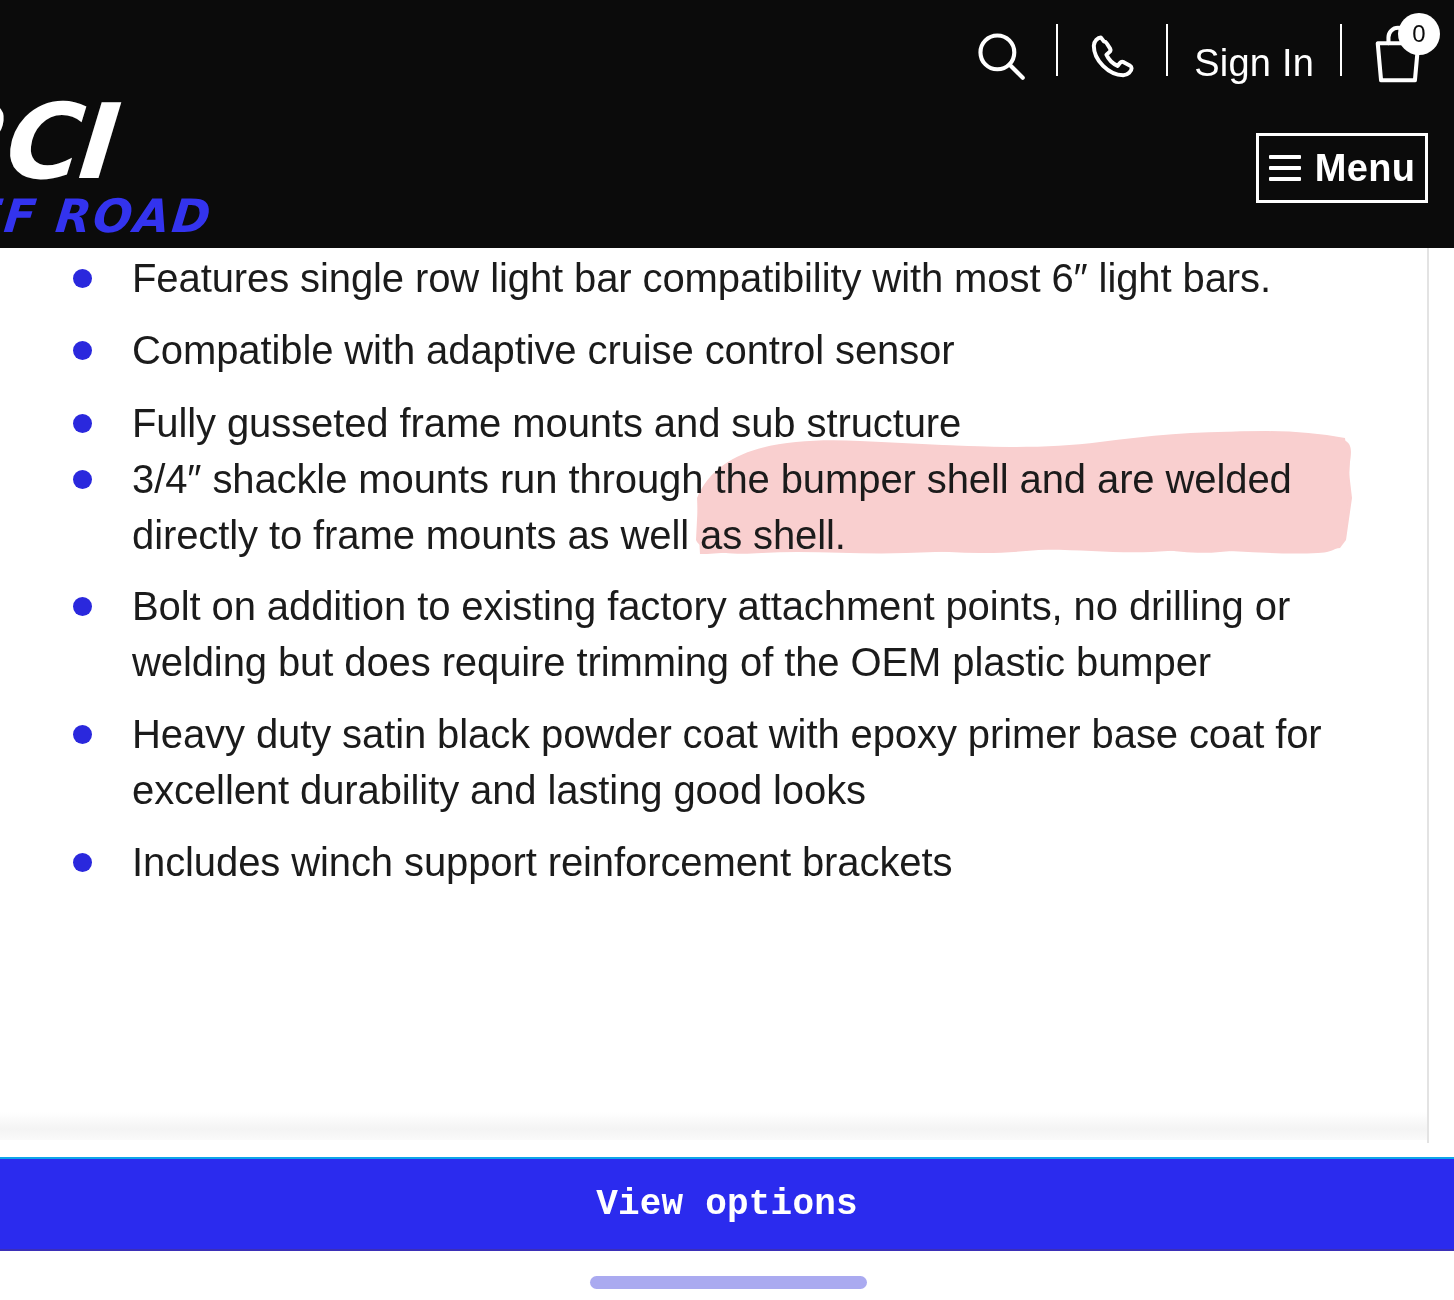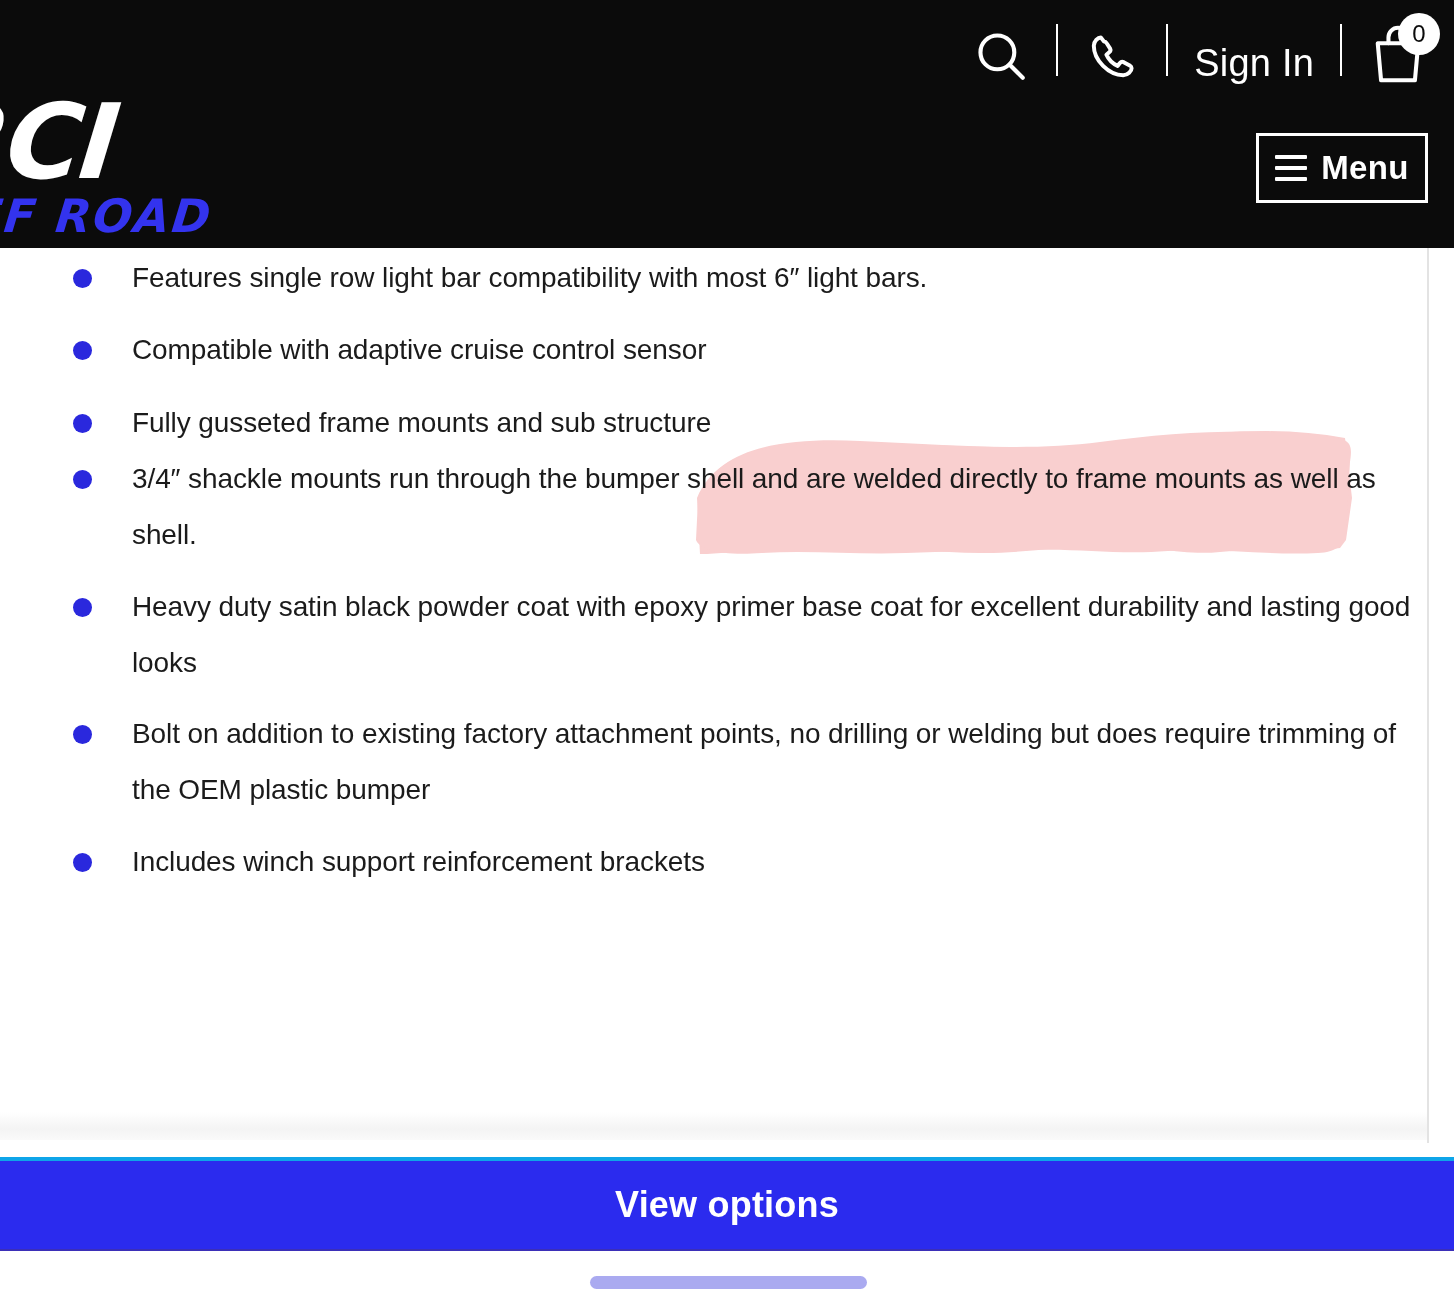--- a/index.html
+++ b/index.html
@@ -139,21 +139,21 @@
   }
   .menu-bars span {
     display: block;
     width: 32px;
     height: 4px;
     background: #ffffff;
     border-radius: 1px;
   }
   .menu-label {
     color: #ffffff;
-    font-size: 33px;
+    font-size: 38px;
     font-weight: 700;
     letter-spacing: 0.3px;
   }
 
   
   .content {
     position: absolute;
     top: 248px;
     left: 0;
     width: 1428px;
@@ -177,21 +177,21 @@
     list-style: none;
     margin: 0;
     padding: 0;
     z-index: 3;
   }
 
   .bullet-item {
     position: relative;
     padding-left: 132px;
     margin-bottom: 0;
-    font-size: 28px;
+    font-size: 40px;
     line-height: 56px;
     color: #1b1b1b;
     font-family: "Liberation Sans", sans-serif;
     letter-spacing: -0.1px;
   }
 
   .bullet-item::before {
     content: "";
     position: absolute;
     left: 73px;
@@ -224,31 +224,31 @@
   }
 
   .view-options-btn {
     position: absolute;
     left: 0;
     top: 1157px;
     width: 1454px;
     height: 94px;
     background: #2b2bee;
     border: none;
-    border-top: 4px solid #0ea5e9;
+    border-top: 2px solid #0ea5e9;
     border-bottom: 2px solid #3b2fb8;
     color: #ffffff;
     font-size: 36px;
     font-weight: 700;
     letter-spacing: 0.2px;
     cursor: pointer;
     display: flex;
     align-items: center;
     justify-content: center;
-    font-family: Liberation Sans, sans-serif;
+    font-family: Liberation Mono, monospace;
     z-index: 20;
   }
 
   .home-indicator {
     position: absolute;
     left: 590px;
     top: 1276px;
     width: 277px;
     height: 13px;
     border-radius: 7px;
@@ -295,25 +295,25 @@
       </li>
       <li class="bullet-item" style="margin-top:16px;">
         <span>Compatible with adaptive cruise control sensor</span>
       </li>
       <li class="bullet-item" style="margin-top:17px;">
         <span>Fully gusseted frame mounts and sub structure</span>
       </li>
       <li class="bullet-item" style="">
         <span>3/4″ shackle mounts run through the bumper shell and are welded directly to frame mounts as well as shell.</span>
       </li>
+      <li class="bullet-item" style="margin-top:15px;">
+        <span>Bolt on addition to existing factory attachment points, no drilling or welding but does require trimming of the OEM plastic bumper</span>
+      </li>
       <li class="bullet-item" style="margin-top:16px;">
         <span>Heavy duty satin black powder coat with epoxy primer base coat for excellent durability and lasting good looks</span>
-      </li>
-      <li class="bullet-item" style="margin-top:15px;">
-        <span>Bolt on addition to existing factory attachment points, no drilling or welding but does require trimming of the OEM plastic bumper</span>
       </li>
       <li class="bullet-item" style="margin-top:16px;">
         <span>Includes winch support reinforcement brackets</span>
       </li>
     </ul>
   </div>
 
   <div class="right-rule"></div>
   <div class="fade-band"></div>
 

